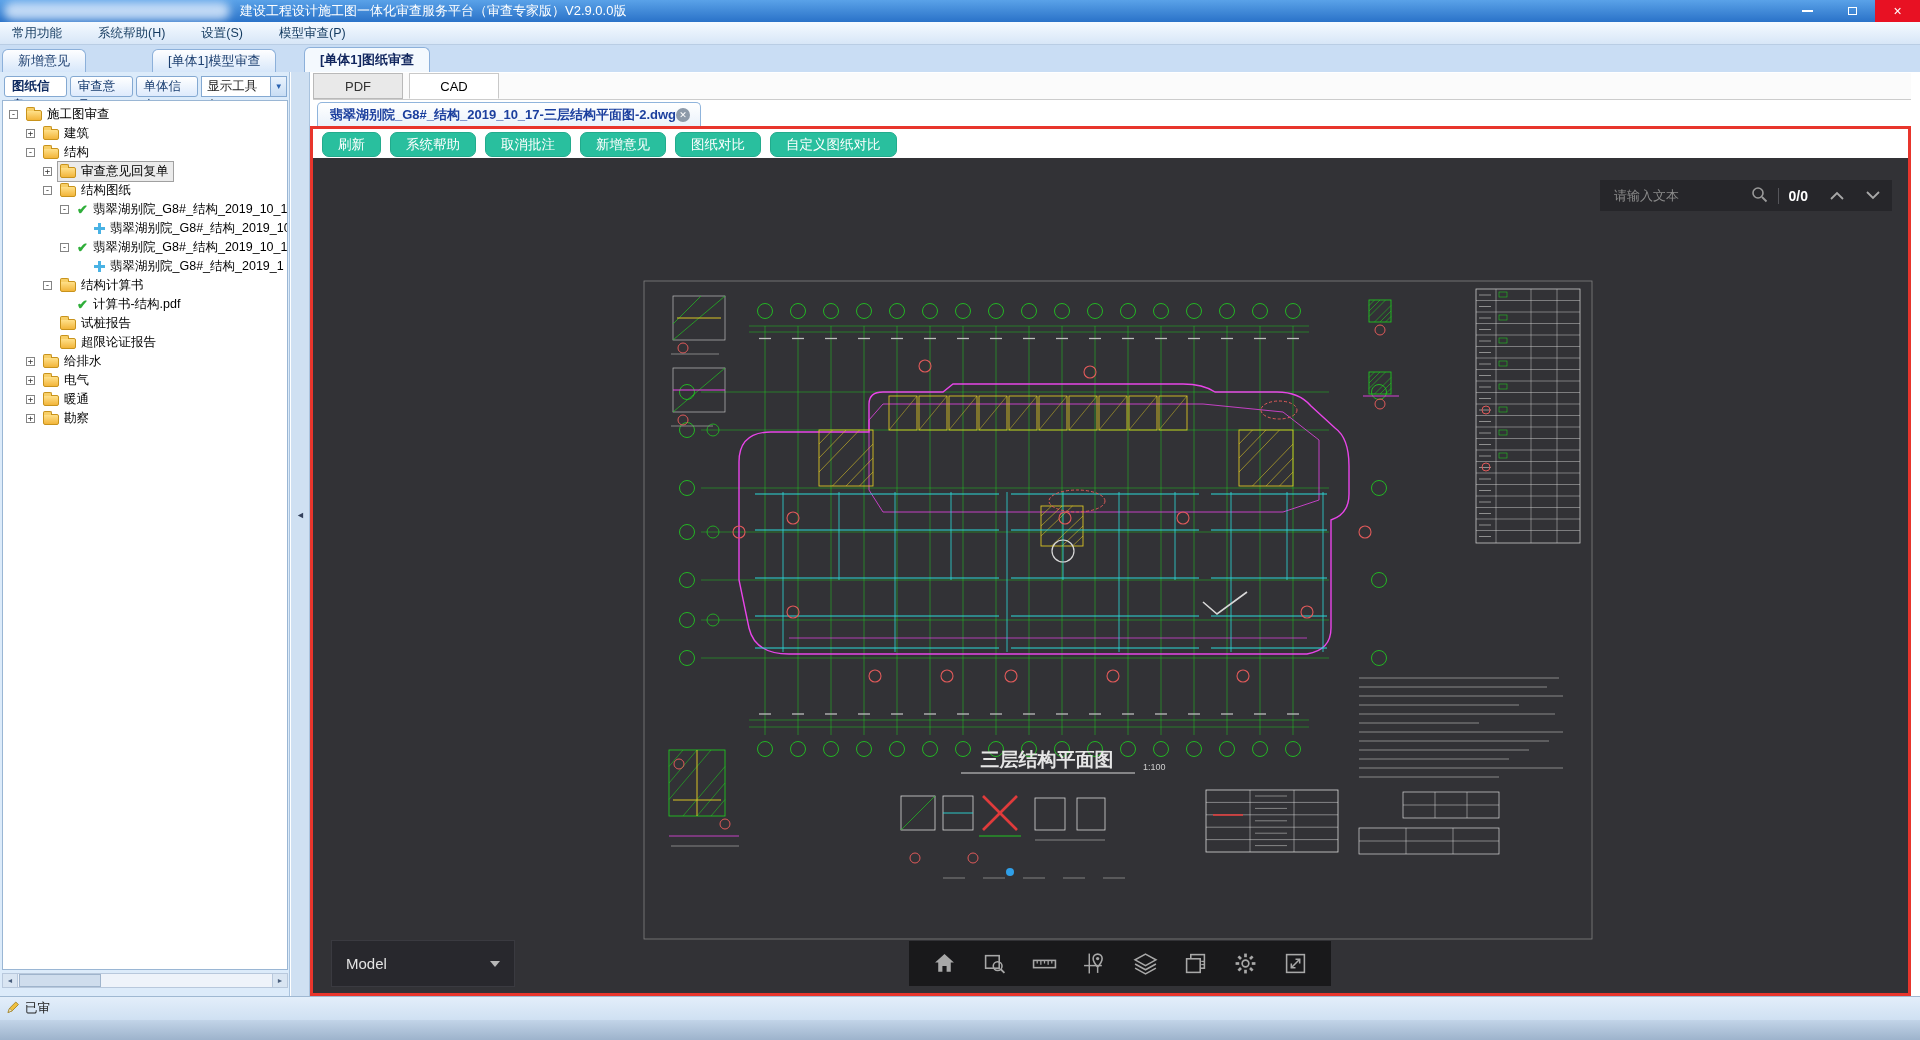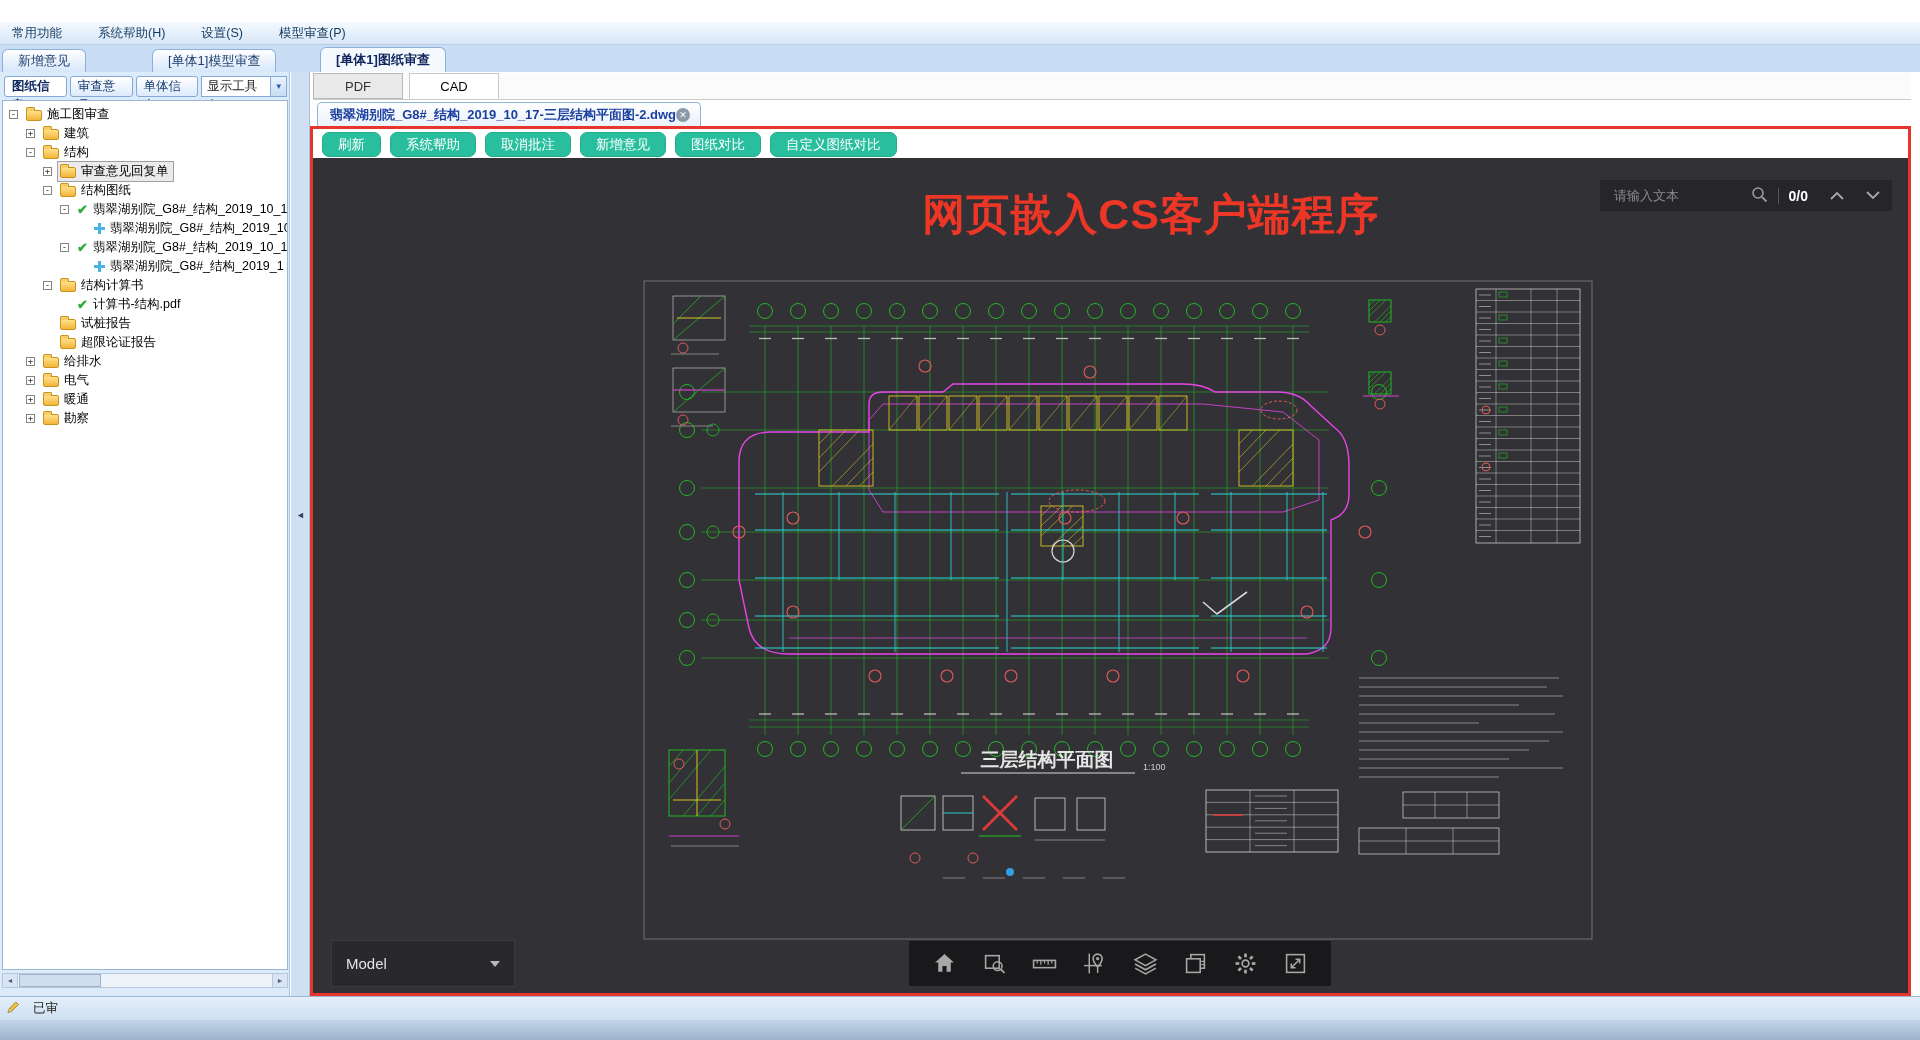--- a/index.html
+++ b/index.html
@@ -23,21 +23,21 @@
   .menubar{position:absolute;left:0;top:22px;width:1920px;height:23px;
     background:linear-gradient(#f5faff,#d7e6f7);border-bottom:1px solid #b9cde4;
     display:flex;align-items:center;gap:36px;padding-left:12px;color:#12395f;}
   .menu-item{cursor:default;}
 
   
   .tabbar{position:absolute;left:0;top:45px;width:1920px;height:27px;background:#c9ddf4;}
   .mtab{position:absolute;bottom:0;height:23px;line-height:22px;padding:0 15px;font-size:13px;color:#1c3f70;
     background:linear-gradient(#fefeff,#d7e7fa);border:1px solid #8cb0da;border-bottom:none;
     border-radius:6px 6px 0 0;}
-  .mtab.active{height:25px;line-height:24px;background:#f4f9fe;font-weight:bold;color:#11265e;margin-left:16px;}
+  .mtab.active{height:25px;line-height:24px;background:#f4f9fe;font-weight:bold;color:#11265e;}
 
   
   .lpanel{position:absolute;left:0;top:72px;width:290px;height:924px;background:#dcebfa;
     border-right:1px solid #a9c3de;}
   .lp-head{position:absolute;left:4px;top:4px;right:2px;height:22px;display:flex;gap:3px;}
   .ltab{height:21px;line-height:19px;padding:0 7px;border:1px solid #84a9d2;border-radius:3px;
     background:linear-gradient(#ffffff,#ddeafc);color:#153a6e;}
   .ltab.active{font-weight:bold;color:#0e2a60;background:#fff;}
   .combo{margin-left:auto;display:flex;height:21px;border:1px solid #84a9d2;background:#fff;}
   .combo-label{padding:0 5px;line-height:19px;color:#222;}
@@ -114,29 +114,44 @@
     padding:0 14px;color:#e4e4e4;font-size:15px;}
   .mcaret{width:0;height:0;border-left:5px solid transparent;border-right:5px solid transparent;
     border-top:6px solid #b8b8b8;}
   .iconbar{position:absolute;left:596px;top:783px;width:422px;height:45px;background:#19191b;
     display:flex;align-items:center;justify-content:space-between;padding:0 22px;}
   .ibtn{display:flex;align-items:center;justify-content:center;width:26px;height:26px;}
 
   
   .statusbar{position:absolute;left:0;top:996px;width:1920px;height:24px;
     background:linear-gradient(#e3eefa,#cfe0f2);border-top:1px solid #9fb8d2;
-    display:flex;align-items:center;gap:13px;padding-left:6px;color:#222;}
+    display:flex;align-items:center;gap:5px;padding-left:6px;color:#222;}
   .bottomband{position:absolute;left:0;top:1020px;width:1920px;height:20px;
     background:linear-gradient(#c2d4e8,#9db3cc);}
 </style>
 </head>
 <body>
 
 <div id="app">
 
+  <div class="titlebar">
+    <div class="logo-blur"></div>
+    <div class="title-text">建设工程设计施工图一体化审查服务平台（审查专家版）V2.9.0.0版</div>
+    <div class="winbtns">
+      <div class="wbtn">
+          <span class="minbar"></span>
+        </div>
+      <div class="wbtn">
+          <span class="maxbox"></span>
+        </div>
+      <div class="wbtn close">
+          <span>×</span>
+        </div>
+    </div>
+  </div>
 
   <div class="menubar">
     <span class="menu-item">常用功能</span>
     <span class="menu-item">系统帮助(H)</span>
     <span class="menu-item">设置(S)</span>
     <span class="menu-item">模型审查(P)</span>
   </div>
 
   <div class="tabbar">
     <div class="mtab" style="left:2px;">新增意见</div>
@@ -303,21 +318,20 @@
   <div class="btnrow">
     <div class="tealbtn">刷新</div>
     <div class="tealbtn">系统帮助</div>
     <div class="tealbtn">取消批注</div>
     <div class="tealbtn">新增意见</div>
     <div class="tealbtn">图纸对比</div>
     <div class="tealbtn">自定义图纸对比</div>
   </div>
 
   <div class="viewer">
-    <div class="overlay-red">网页嵌入CS客户端程序</div>
 
     <div class="searchbar">
       <input type="text" placeholder="请输入文本" style="">
       <span>
         <svg width="17" height="17" viewBox="0 0 17 17">
             <circle cx="7" cy="7" r="5" fill="none" stroke="#9a9a9a" stroke-width="1.6"></circle>
             <line x1="11" y1="11" x2="15.5" y2="15.5" stroke="#9a9a9a" stroke-width="1.8"></line>
           </svg>
       </span>
       <span class="sdiv"></span>

